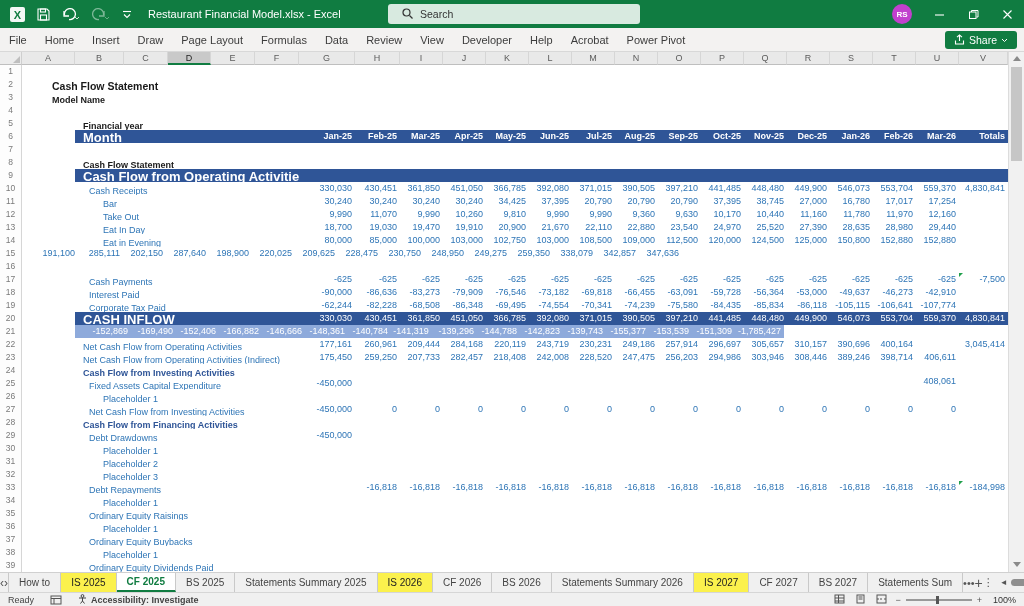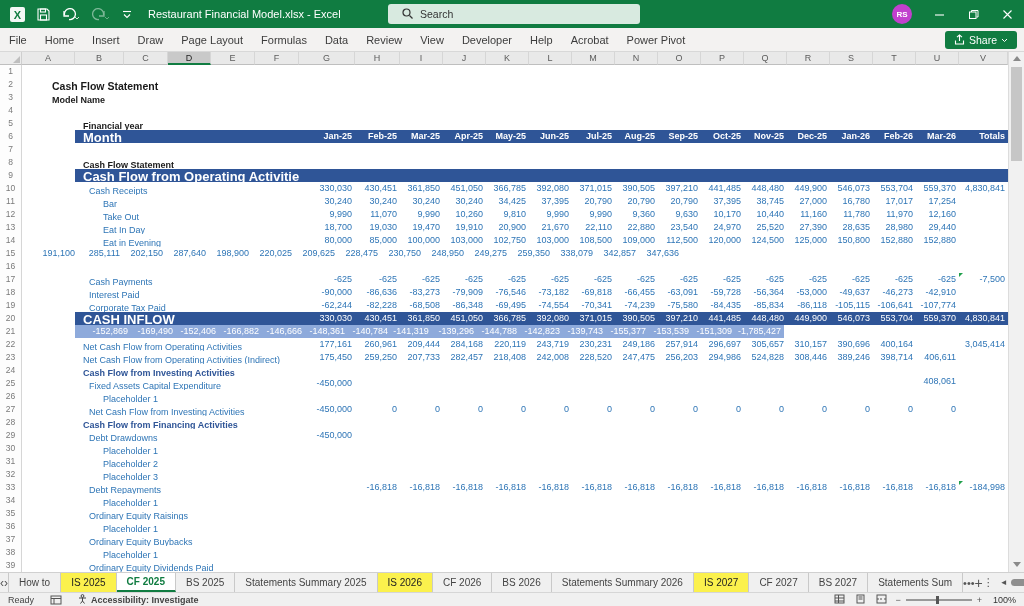--- a/index.html
+++ b/index.html
@@ -648,21 +648,21 @@
         <div class="c num" style="width: 56px;">175,450</div>
         <div class="c num" style="width: 45px;">259,250</div>
         <div class="c num" style="width: 43px;">207,733</div>
         <div class="c num" style="width: 43px;">282,457</div>
         <div class="c num" style="width: 43px;">218,408</div>
         <div class="c num" style="width: 43px;">242,008</div>
         <div class="c num" style="width: 43px;">228,520</div>
         <div class="c num" style="width: 43px;">247,475</div>
         <div class="c num" style="width: 43px;">256,203</div>
         <div class="c num" style="width: 43px;">294,986</div>
-        <div class="c num" style="width: 43px;">524,828</div>
+        <div class="c num" style="width: 43px;">303,946</div>
         <div class="c num" style="width: 43px;">308,446</div>
         <div class="c num" style="width: 43px;">389,246</div>
         <div class="c num" style="width: 43px;">398,714</div>
         <div class="c num" style="width: 43px;">406,611</div>
         <div class="c num" style="width: 49px;"></div>
       </div>
       <div class="row">
         <div class="gut">24</div>
         <div class="zoneF"><span class="lab headblue" style="padding-left: 61px;">Cash Flow from Investing Activities</span></div>
         <div class="c" style="width: 56px;"></div>

